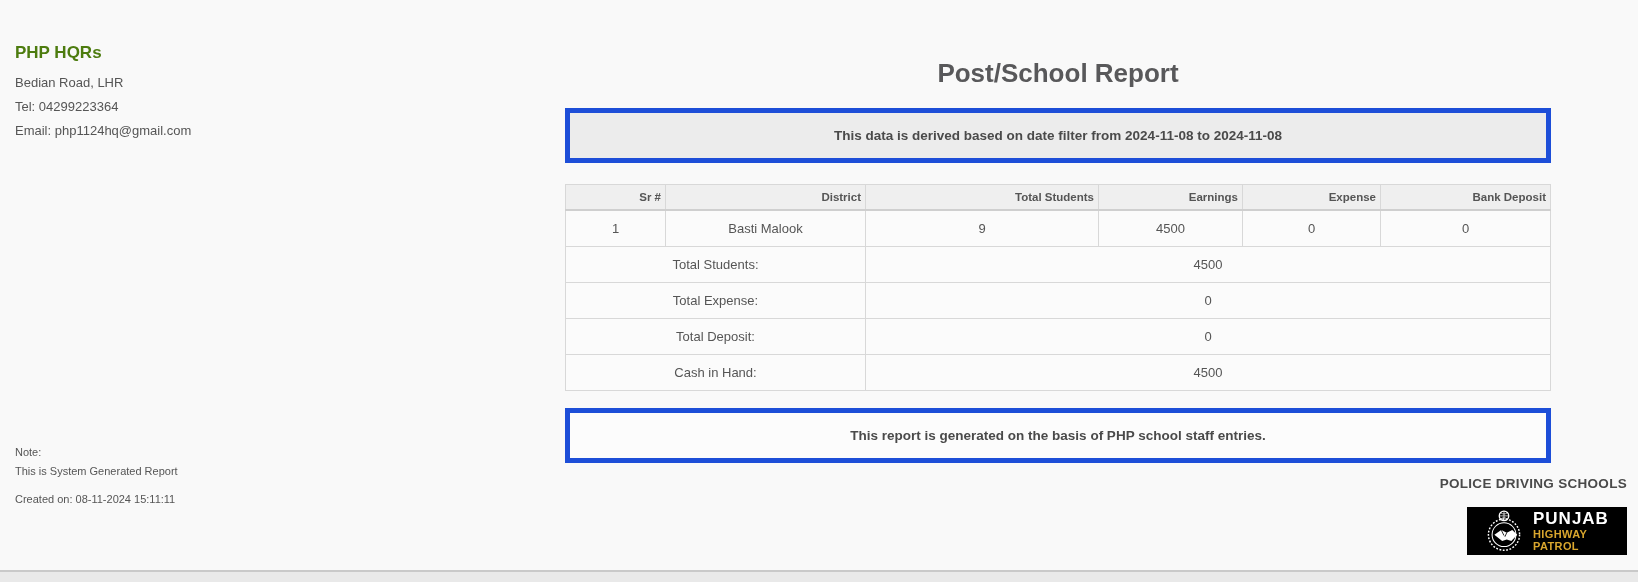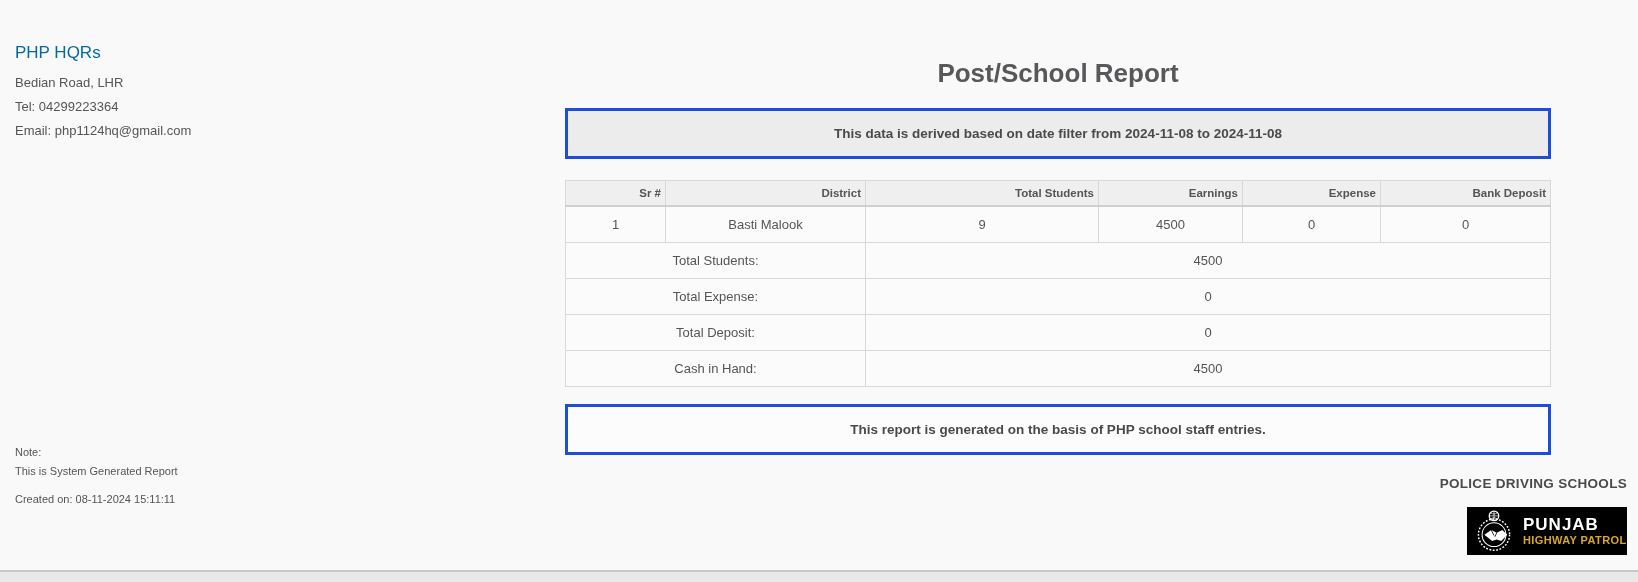--- a/index.html
+++ b/index.html
@@ -4,32 +4,32 @@
 <style>
   * { margin:0; padding:0; box-sizing:border-box; }
   html,body { background:#ffffff; }
   .page {
     position:relative; width:1638px; height:582px;
     background:#f9f9f9; overflow:hidden;
     font-family:"Liberation Sans", sans-serif; color:#555;
   }
   
   .org-info { position:absolute; left:15px; top:43px; }
-  .org-name { font-size:17px; font-weight:normal; color:#0369a1; }
+  .org-name { font-size:17px; font-weight:bold; color:#4d7c0f; }
   .org-line { font-size:13px; color:#555; margin-top:9px; }
   .org-line.first { margin-top:12px; }
 
   
   .main { position:absolute; left:565px; top:16px; width:986px; }
   .report-title {
     margin-top:42px; text-align:center;
     font-size:26px; line-height:30px; font-weight:bold; color:#58585a;
   }
   .banner {
-    margin-top:20px; border:3px solid #1d4ed8;
+    margin-top:20px; border:5px solid #1d4ed8;
     padding:15px 10px; text-align:center;
     font-size:13.5px; font-weight:bold; color:#4a4a4a;
   }
   .banner.date { background:#ececec; }
   .banner.footer { background:#fcfcfc; margin-top:17px; }
 
   table.report {
     width:100%; border-collapse:collapse; margin-top:21px;
     background:#fbfbfb;
   }
@@ -46,21 +46,21 @@
   
   .note-block { position:absolute; left:15px; top:446px; font-size:11px; color:#555; }
   .note-line { margin-top:7px; }
   .note-created { margin-top:16px; }
 
   
   .brand-block { position:absolute; right:11px; top:476px; text-align:right; }
   .brand-caption { font-size:13.5px; font-weight:bold; color:#4a4a4a; letter-spacing:0.3px; }
   .logo {
     margin-top:16px; width:160px; height:48px; background:#000;
-    display:inline-flex; align-items:center; padding-left:5px;
+    display:inline-flex; align-items:center; padding-left:15px;
   }
   .logo-emblem { flex:0 0 auto; }
   .logo-text { margin-left:7px; text-align:left; }
   .logo-line1 { color:#fff; font-size:17px; font-weight:bold; line-height:18px; letter-spacing:1px; }
   .logo-line2 { color:#d9a62e; font-size:11px; font-weight:bold; line-height:12px; letter-spacing:0.4px; }
 
   
   .bottom-bar {
     position:absolute; left:0; right:0; bottom:0; height:12px;
     background:#e9e9e9; border-top:2px solid #c9c9c9;

